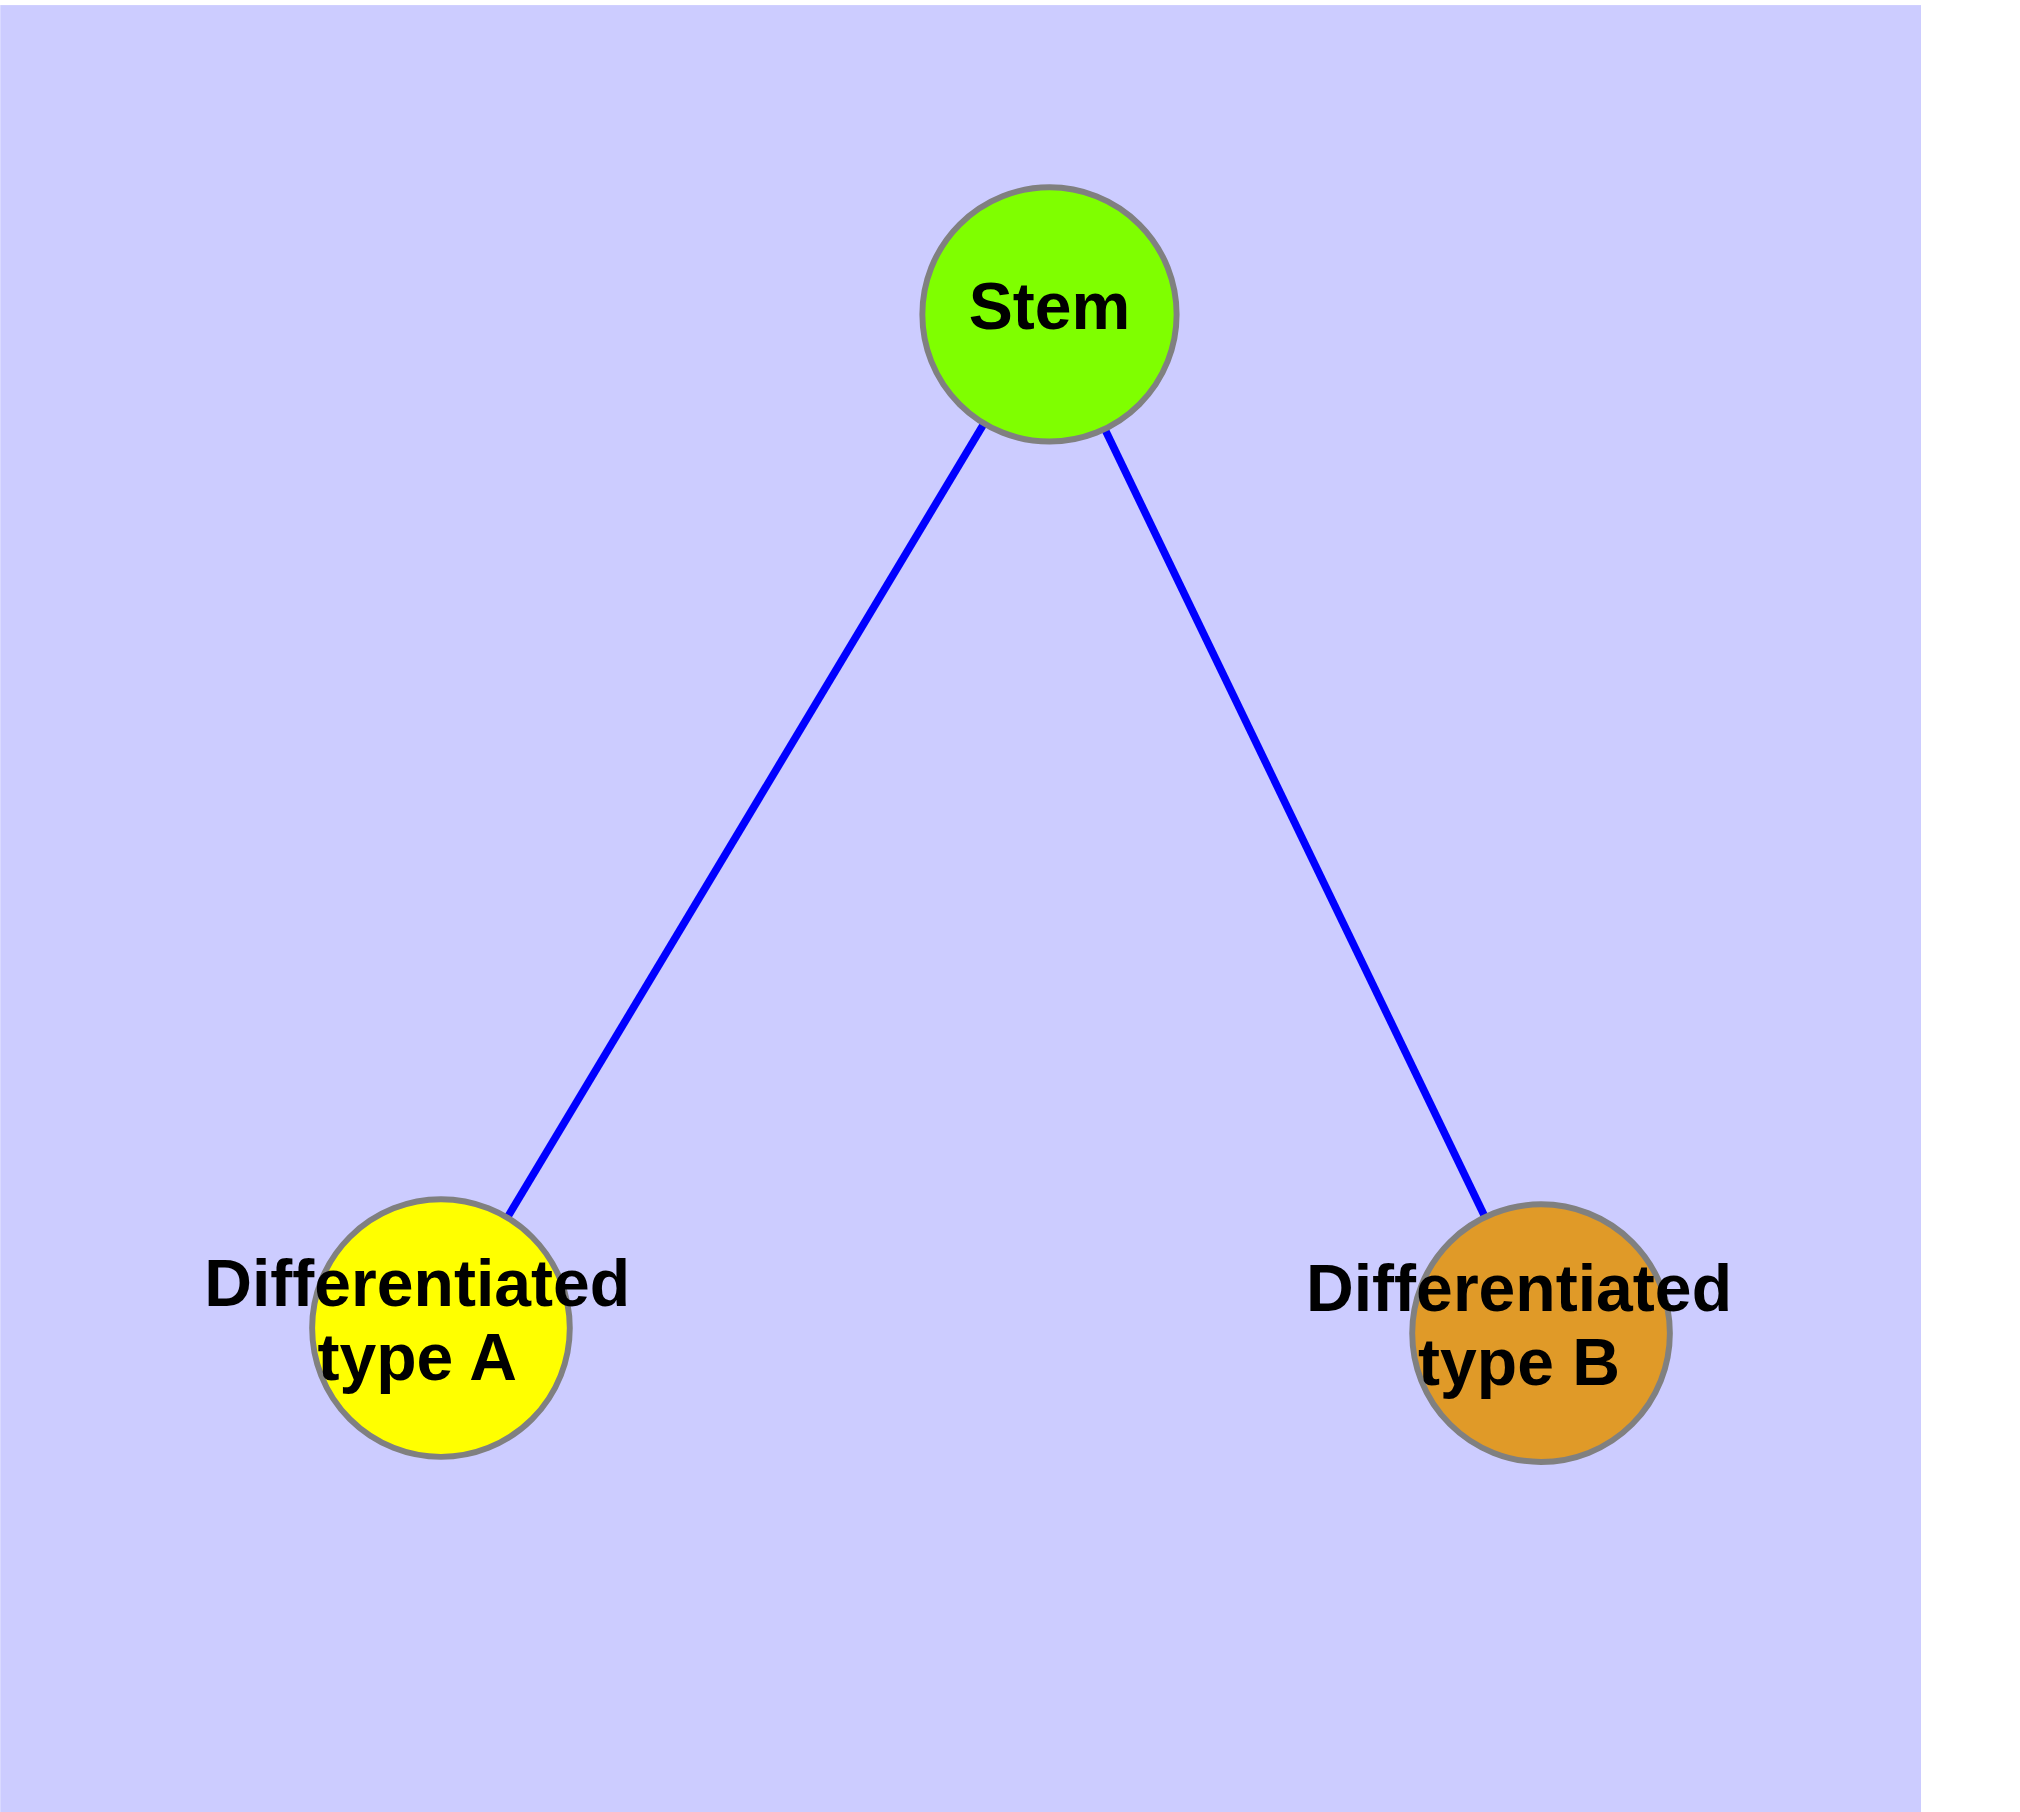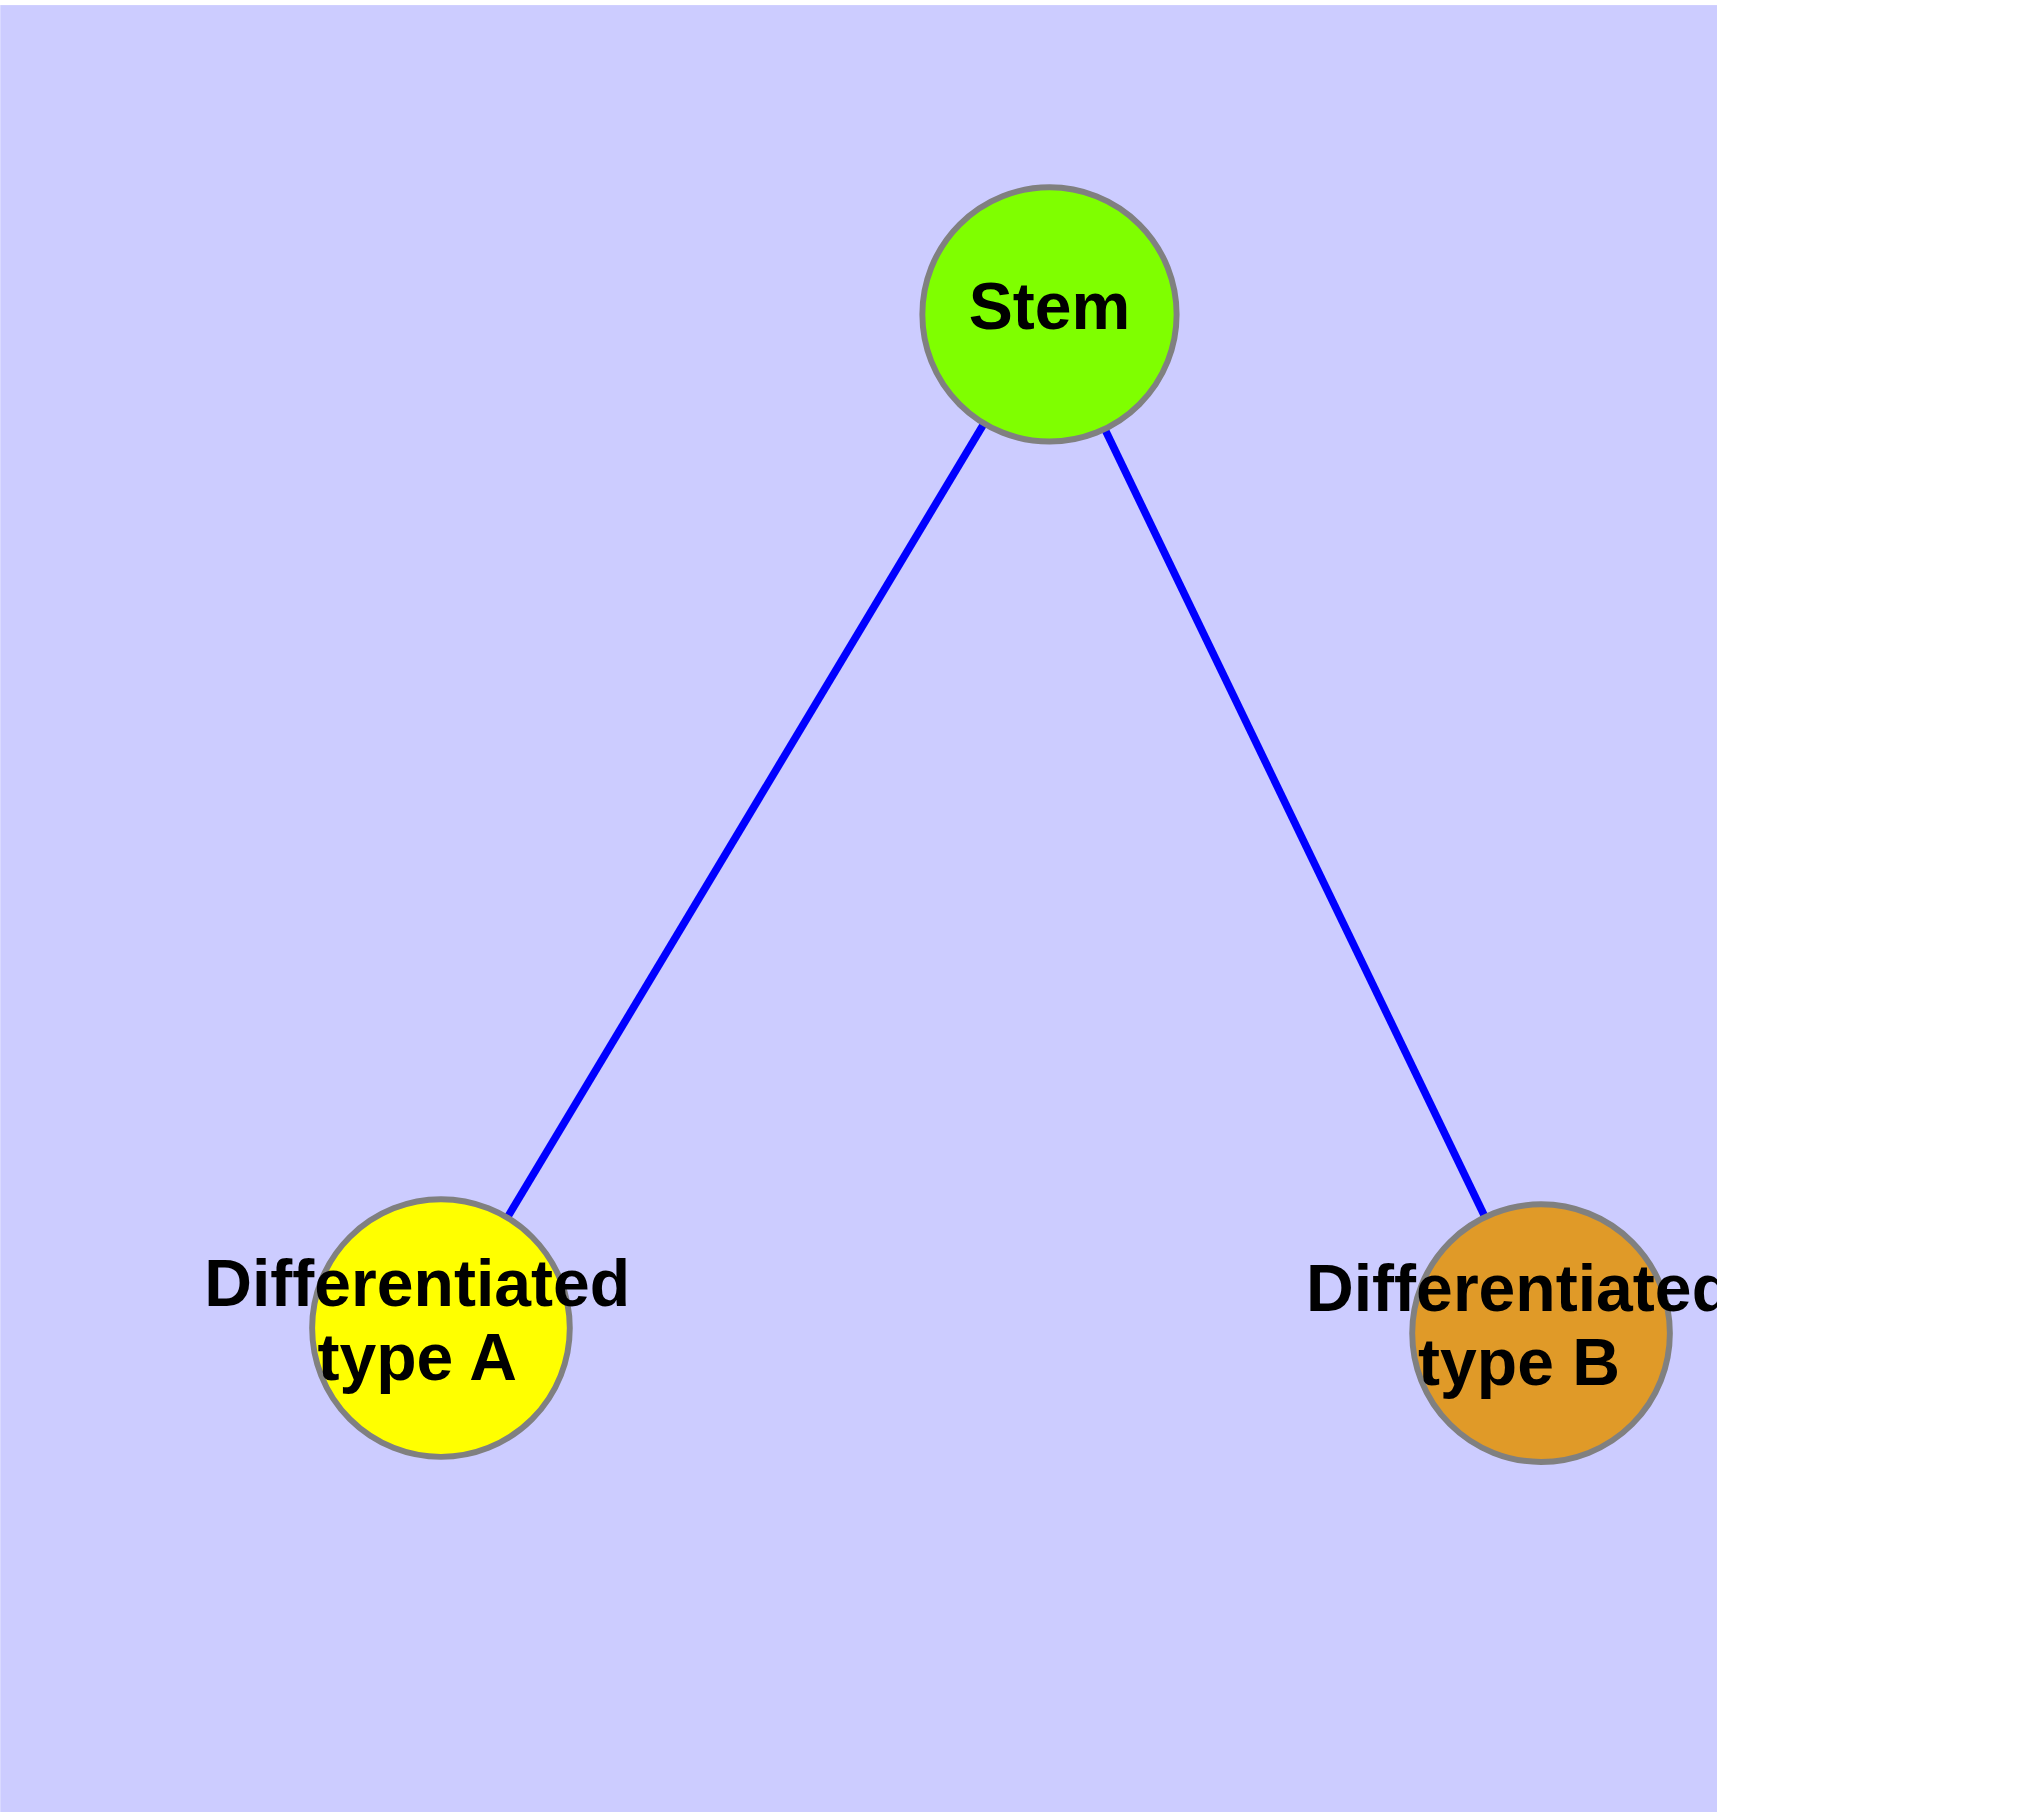--- a/index.html
+++ b/index.html
@@ -32,21 +32,21 @@
     fill: #000000;
     paint-order: normal;
   }
   .edge-line {
     stroke-linecap: butt;
   }
 </style>
 </head>
 <body>
 
-<div id="canvas-wrap" style="width: 1717px; height: 1812px; background: rgb(255, 255, 255);">
+<div id="canvas-wrap" style="width: 1921px; height: 1812px; background: rgb(255, 255, 255);">
   <svg id="graph-svg" viewBox="0 0 2384 2138" xmlns="http://www.w3.org/2000/svg" style="width: 2021px; height: 1812px;">
 
     <rect id="bg-rect" x="0" y="6" width="2384" height="2132" fill="#ccccff"></rect>
 
     <g id="edges-group">
         <line class="edge-line" x1="1238" y1="371" x2="520" y2="1567" stroke="#0000ff" stroke-width="9"></line>
         <line class="edge-line" x1="1238" y1="371" x2="1818" y2="1573" stroke="#0000ff" stroke-width="9"></line>
       </g>
 
     <g id="nodes-group">

